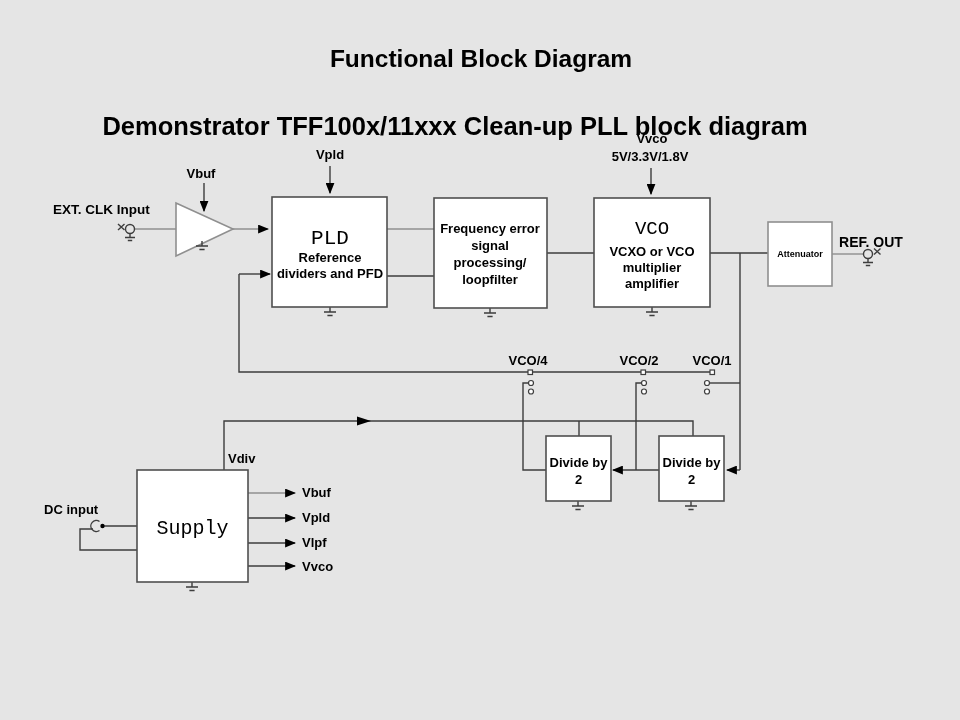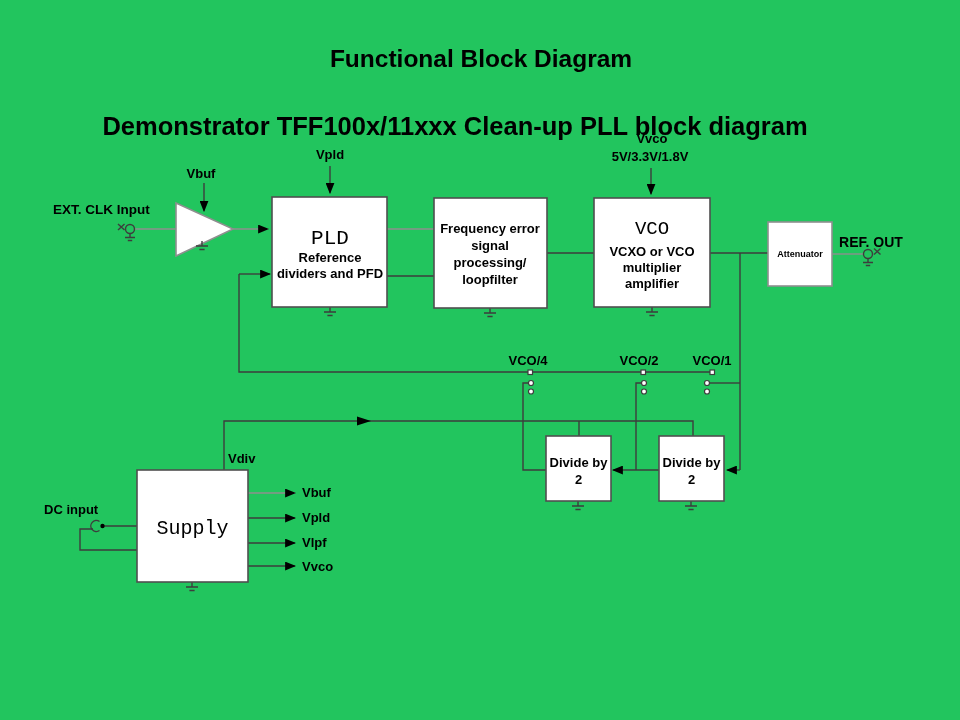--- a/index.html
+++ b/index.html
@@ -1,16 +1,16 @@
 <!DOCTYPE html>
 <html><head>
 <meta charset="utf-8">
 <style>
   html,body{margin:0;padding:0;background:#ffffff;}
-  .stage{position:relative;width:960px;height:720px;background:#22c55e;overflow:hidden;}
+  .stage{position:relative;width:960px;height:720px;background:#e5e5e5;overflow:hidden;}
   svg{position:absolute;left:0;top:0;}
   text{fill:#000000;}
   .title{font:bold 24.5px "Liberation Sans", sans-serif;}
   .subtitle{font:bold 25.5px "Liberation Sans", sans-serif;}
   .lbl{font:bold 13px "Liberation Sans", sans-serif;}
   .lbl-md{font:bold 13.5px "Liberation Sans", sans-serif;}
   .lbl-lg{font:bold 14px "Liberation Sans", sans-serif;}
   .lbl-sm{font:bold 9px "Liberation Sans", sans-serif;}
   .mono{font-family:"Liberation Mono","DejaVu Sans Mono",monospace;font-weight:normal;}
   .tc{text-anchor:middle;}

